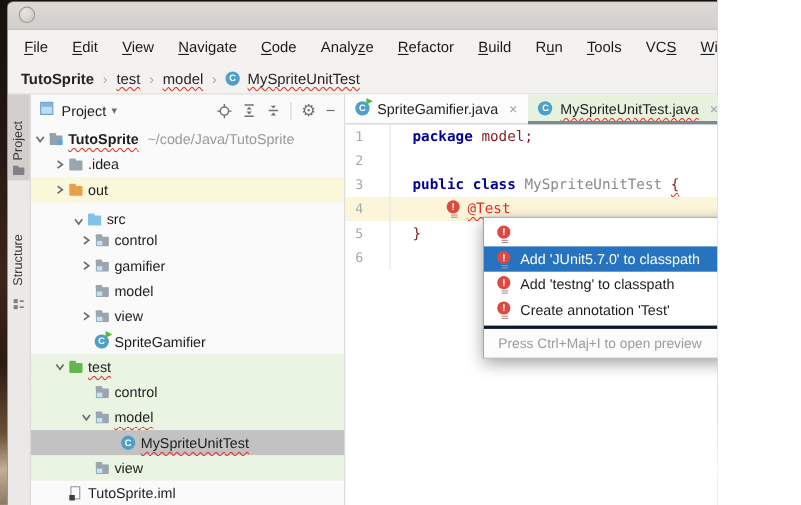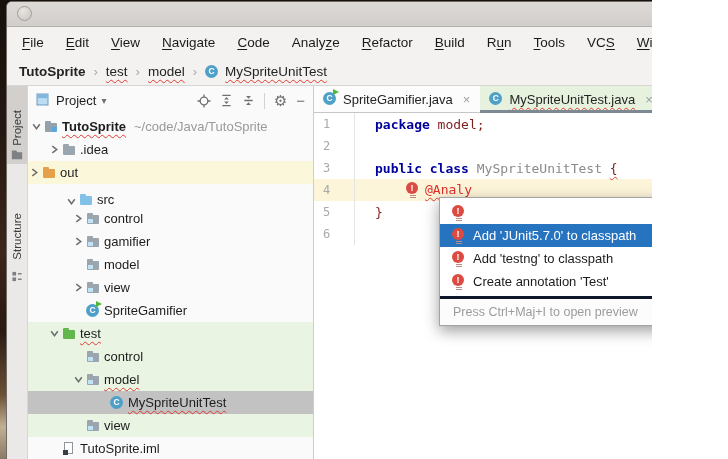--- a/index.html
+++ b/index.html
@@ -71,21 +71,21 @@
   .tabbar{height:26px;border-bottom:1px solid #c6c6c6;display:flex;align-items:stretch;flex:none;background:#fcfcfc;}
   .tab{position:relative;display:flex;align-items:center;gap:6px;padding:0 10px 0 9px;font-size:13px;color:#232323;background:#fcfcfc;}
   .tab .closex{color:#9aa0a6;font-size:13px;margin-left:4px;}
   .tab.active{background:#e6f2de;}
   .tab.active::after{content:"";position:absolute;left:0;right:0;bottom:-1px;height:3px;background:#7d8a96;}
   .codearea{flex:1;font-family:"DejaVu Sans Mono","Liberation Mono",monospace;font-size:13px;color:#111;}
   .cline{display:flex;align-items:center;height:22px;white-space:pre;}
   .cline.hl{background:#fcf5da;}
   .lnum{width:41px;align-self:stretch;display:flex;align-items:center;padding-left:9px;box-sizing:border-box;
     color:#a9a9a9;font-size:12px;border-right:1px solid #e4e4e4;flex:none;}
-  .lbody{padding-left:20px;display:flex;align-items:flex-start;}
+  .lbody{padding-left:20px;display:flex;align-items:center;}
   .tk-kw{color:#00009b;font-weight:bold;}
   .tk-pl{color:#7f1d1d;}
   .tk-unused{color:#8a8a8a;}
   .tk-err{color:#e02d28;}
   .sq{text-decoration:underline;text-decoration-style:wavy;text-decoration-color:#e03c31;
     text-decoration-thickness:1px;text-underline-offset:2.5px;text-decoration-skip-ink:none;}
   
   .bulb{width:13px;height:16px;display:inline-block;flex:none;}
   .bcirc{display:block;width:12px;height:12px;border-radius:50%;background:#dd4a42;color:#fff;
     font:bold 9px/12px "Liberation Sans",sans-serif;text-align:center;}
@@ -200,21 +200,21 @@
             </div>
             <div class="trow" style="padding-left: 20px;">
               <span class="chv">
                 <svg class="chev" width="11" height="11" viewBox="0 0 10 10">
                   <polyline points="3,2 7,5 3,8" fill="none" stroke="#6e6e6e" stroke-width="1.4"></polyline>
                 </svg>
               </span>
               <span class="ticon fd fold-idea"></span>
               <span class="lab">.idea</span>
             </div>
-            <div class="trow bg-yellow" style="">
+            <div class="trow bg-yellow" style="padding-left: 20px;">
               <span class="chv">
                 <svg class="chev" width="11" height="11" viewBox="0 0 10 10">
                   <polyline points="3,2 7,5 3,8" fill="none" stroke="#6e6e6e" stroke-width="1.4"></polyline>
                 </svg>
               </span>
               <span class="ticon fd fold-out"></span>
               <span class="lab">out</span>
             </div>
             <div class="trow" style="padding-left: 37px; align-items: flex-end;">
               <span class="chv">
@@ -323,21 +323,21 @@
                 <span class="cls">C</span>
               </span>
               <span class="sq">MySpriteUnitTest.java</span>
               <span class="closex">×</span>
             </div>
           </div>
         <div class="codearea">
             <div class="cline"><span class="lnum">1</span><span class="lbody"><span class="tk-kw">package</span><span class="tk-pl"> model;</span></span></div>
             <div class="cline"><span class="lnum">2</span><span class="lbody"></span></div>
             <div class="cline"><span class="lnum">3</span><span class="lbody"><span class="tk-kw">public class</span><span class="tk-unused"> MySpriteUnitTest</span><span class="tk-pl"> </span><span class="tk-pl sq">{</span></span></div>
-            <div class="cline hl"><span class="lnum">4</span><span class="lbody"><span class="bulb gutterbulb"><span class="bcirc">!</span></span><span class="tk-err sq">@Analy</span></span></div>
+            <div class="cline hl"><span class="lnum">4</span><span class="lbody"><span class="bulb gutterbulb"><span class="bcirc">!</span></span><span class="tk-err sq">@Test</span></span></div>
             <div class="cline"><span class="lnum">5</span><span class="lbody"><span class="tk-pl">}</span></span></div>
             <div class="cline"><span class="lnum">6</span><span class="lbody"></span></div>
           </div>
       </div>
     </div>
 
     <div class="popup">
       <div class="pop-list">
           <div class="pop-item">
             <span class="bulb">

